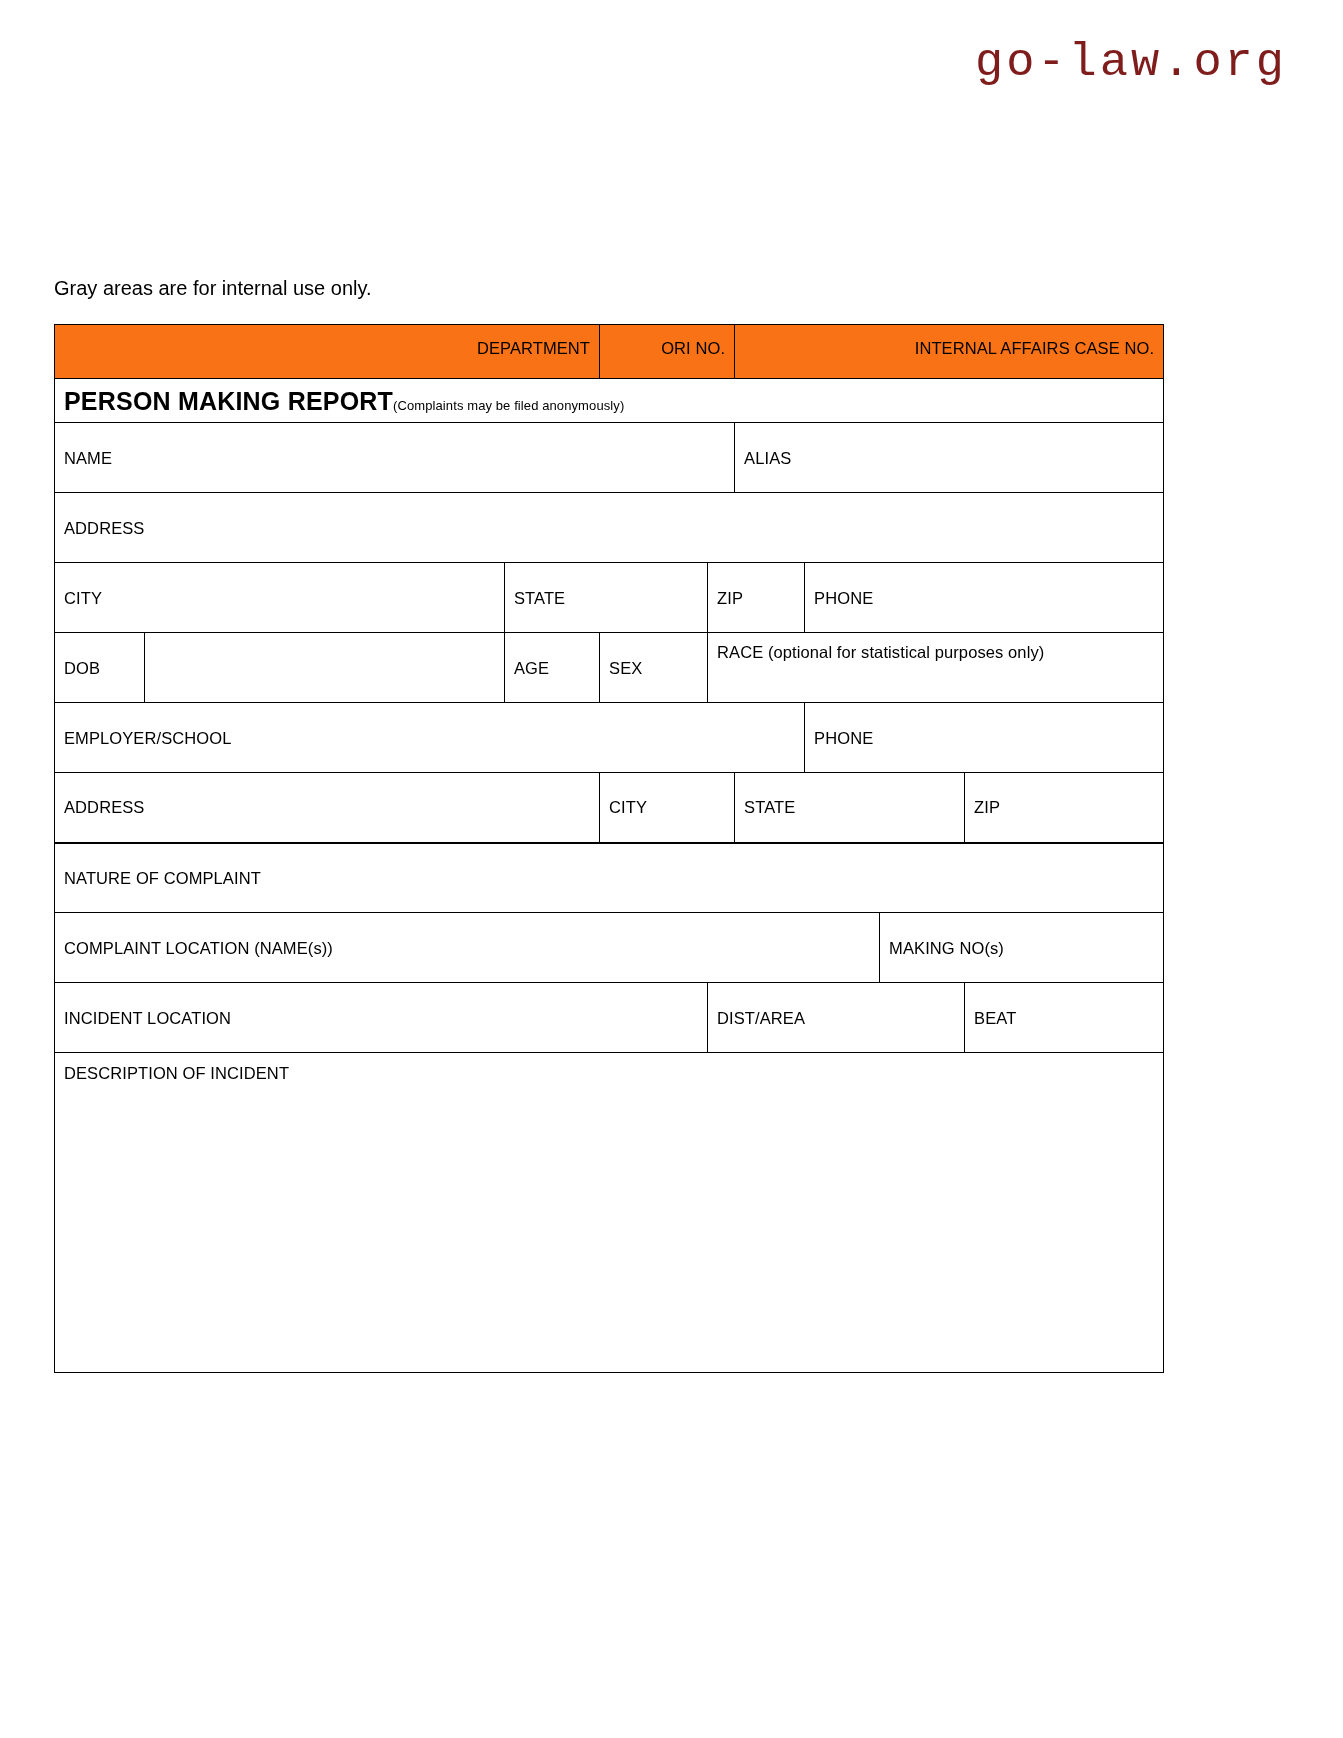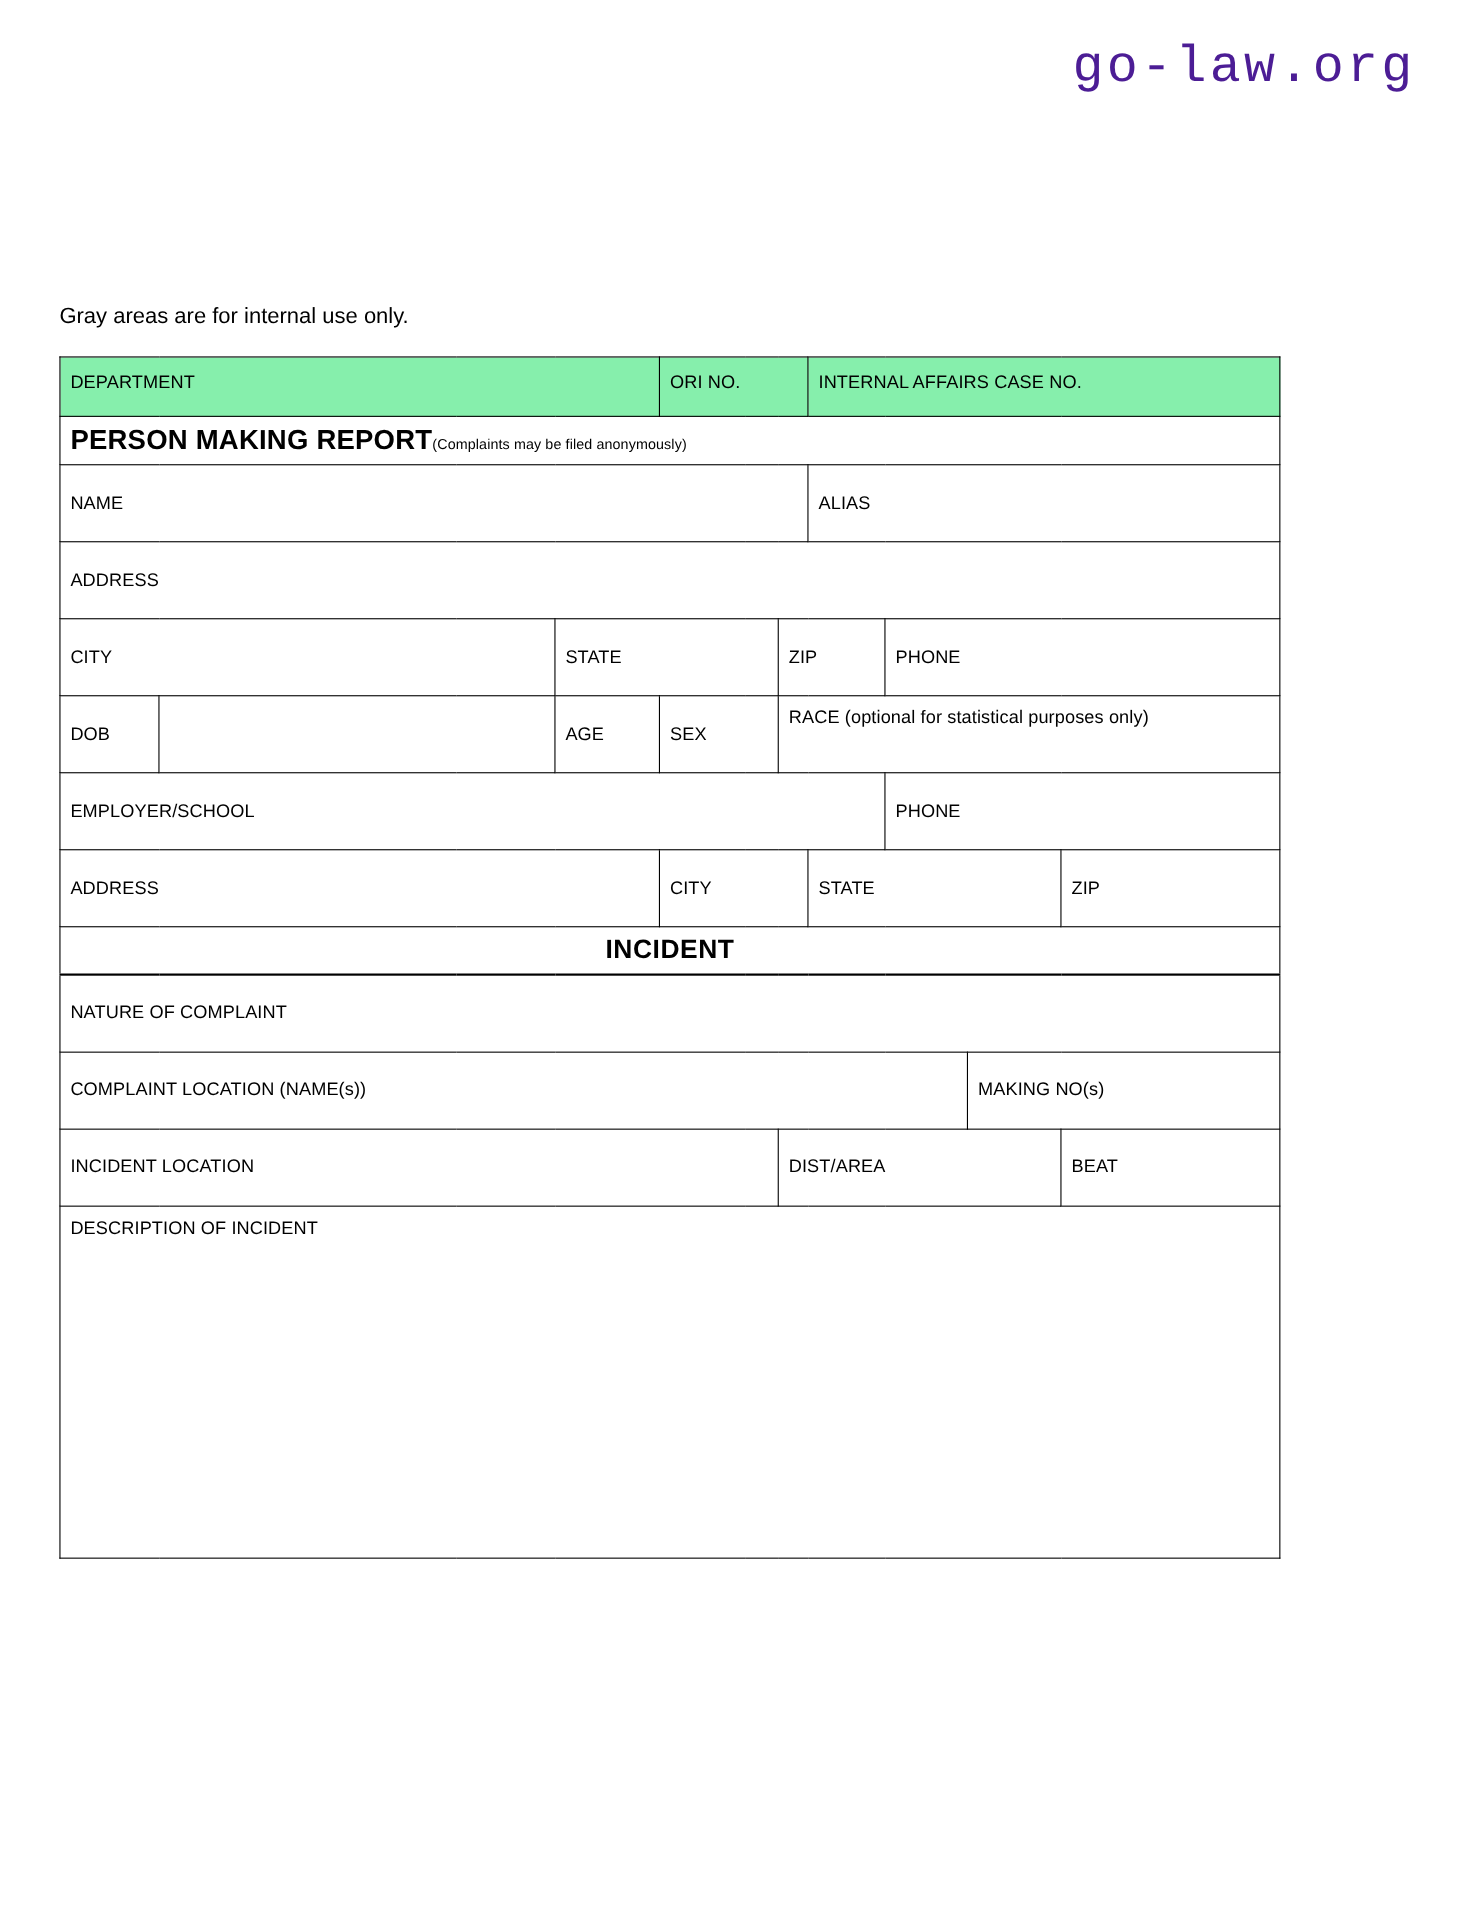--- a/index.html
+++ b/index.html
@@ -17,21 +17,21 @@
     overflow: hidden;
   }
 
   .watermark {
     position: absolute;
     top: 36px;
     right: 56px;
     font-family: "Liberation Mono", monospace;
     font-size: 47px;
     letter-spacing: 3px;
-    color: #4c1d95;
+    color: #7f1d1d;
     white-space: nowrap;
     user-select: none;
   }
 
   .sheet {
     position: absolute;
     left: 54px;
     top: 276px;
     width: 1109px;
   }
@@ -79,21 +79,21 @@
   .lbl-top {
     position: absolute;
     left: 9px;
     top: 10px;
     font-size: 16.5px;
     line-height: 19px;
     letter-spacing: 0.1px;
     white-space: nowrap;
   }
 
-  .gray { background: #86efac; }
+  .gray { background: #f97316; text-align: right; }
 
   .row-h-gray  { height: 54px; }
   .row-h-title { height: 44px; }
   .row-h-std   { height: 70px; }
   .row-h-band  { height: 42px; }
   .row-h-desc  { height: 320px; }
 
   .sec-title {
     position: absolute;
     left: 9px;
@@ -271,23 +271,20 @@
               <span class="lbl-mid">STATE</span>
             </div>
       </td>
       <td class="row-h-std" colspan="2">
         <div class="cell">
               <span class="lbl-mid">ZIP</span>
             </div>
       </td>
     </tr>
 
-    <tr>
-      <td class="row-h-band band-center thick-bot" colspan="13">INCIDENT</td>
-    </tr>
 
     <tr>
       <td class="row-h-std thick-top" colspan="13">
         <div class="cell">
               <span class="lbl-mid">NATURE OF COMPLAINT</span>
             </div>
       </td>
     </tr>
 
     <tr>

